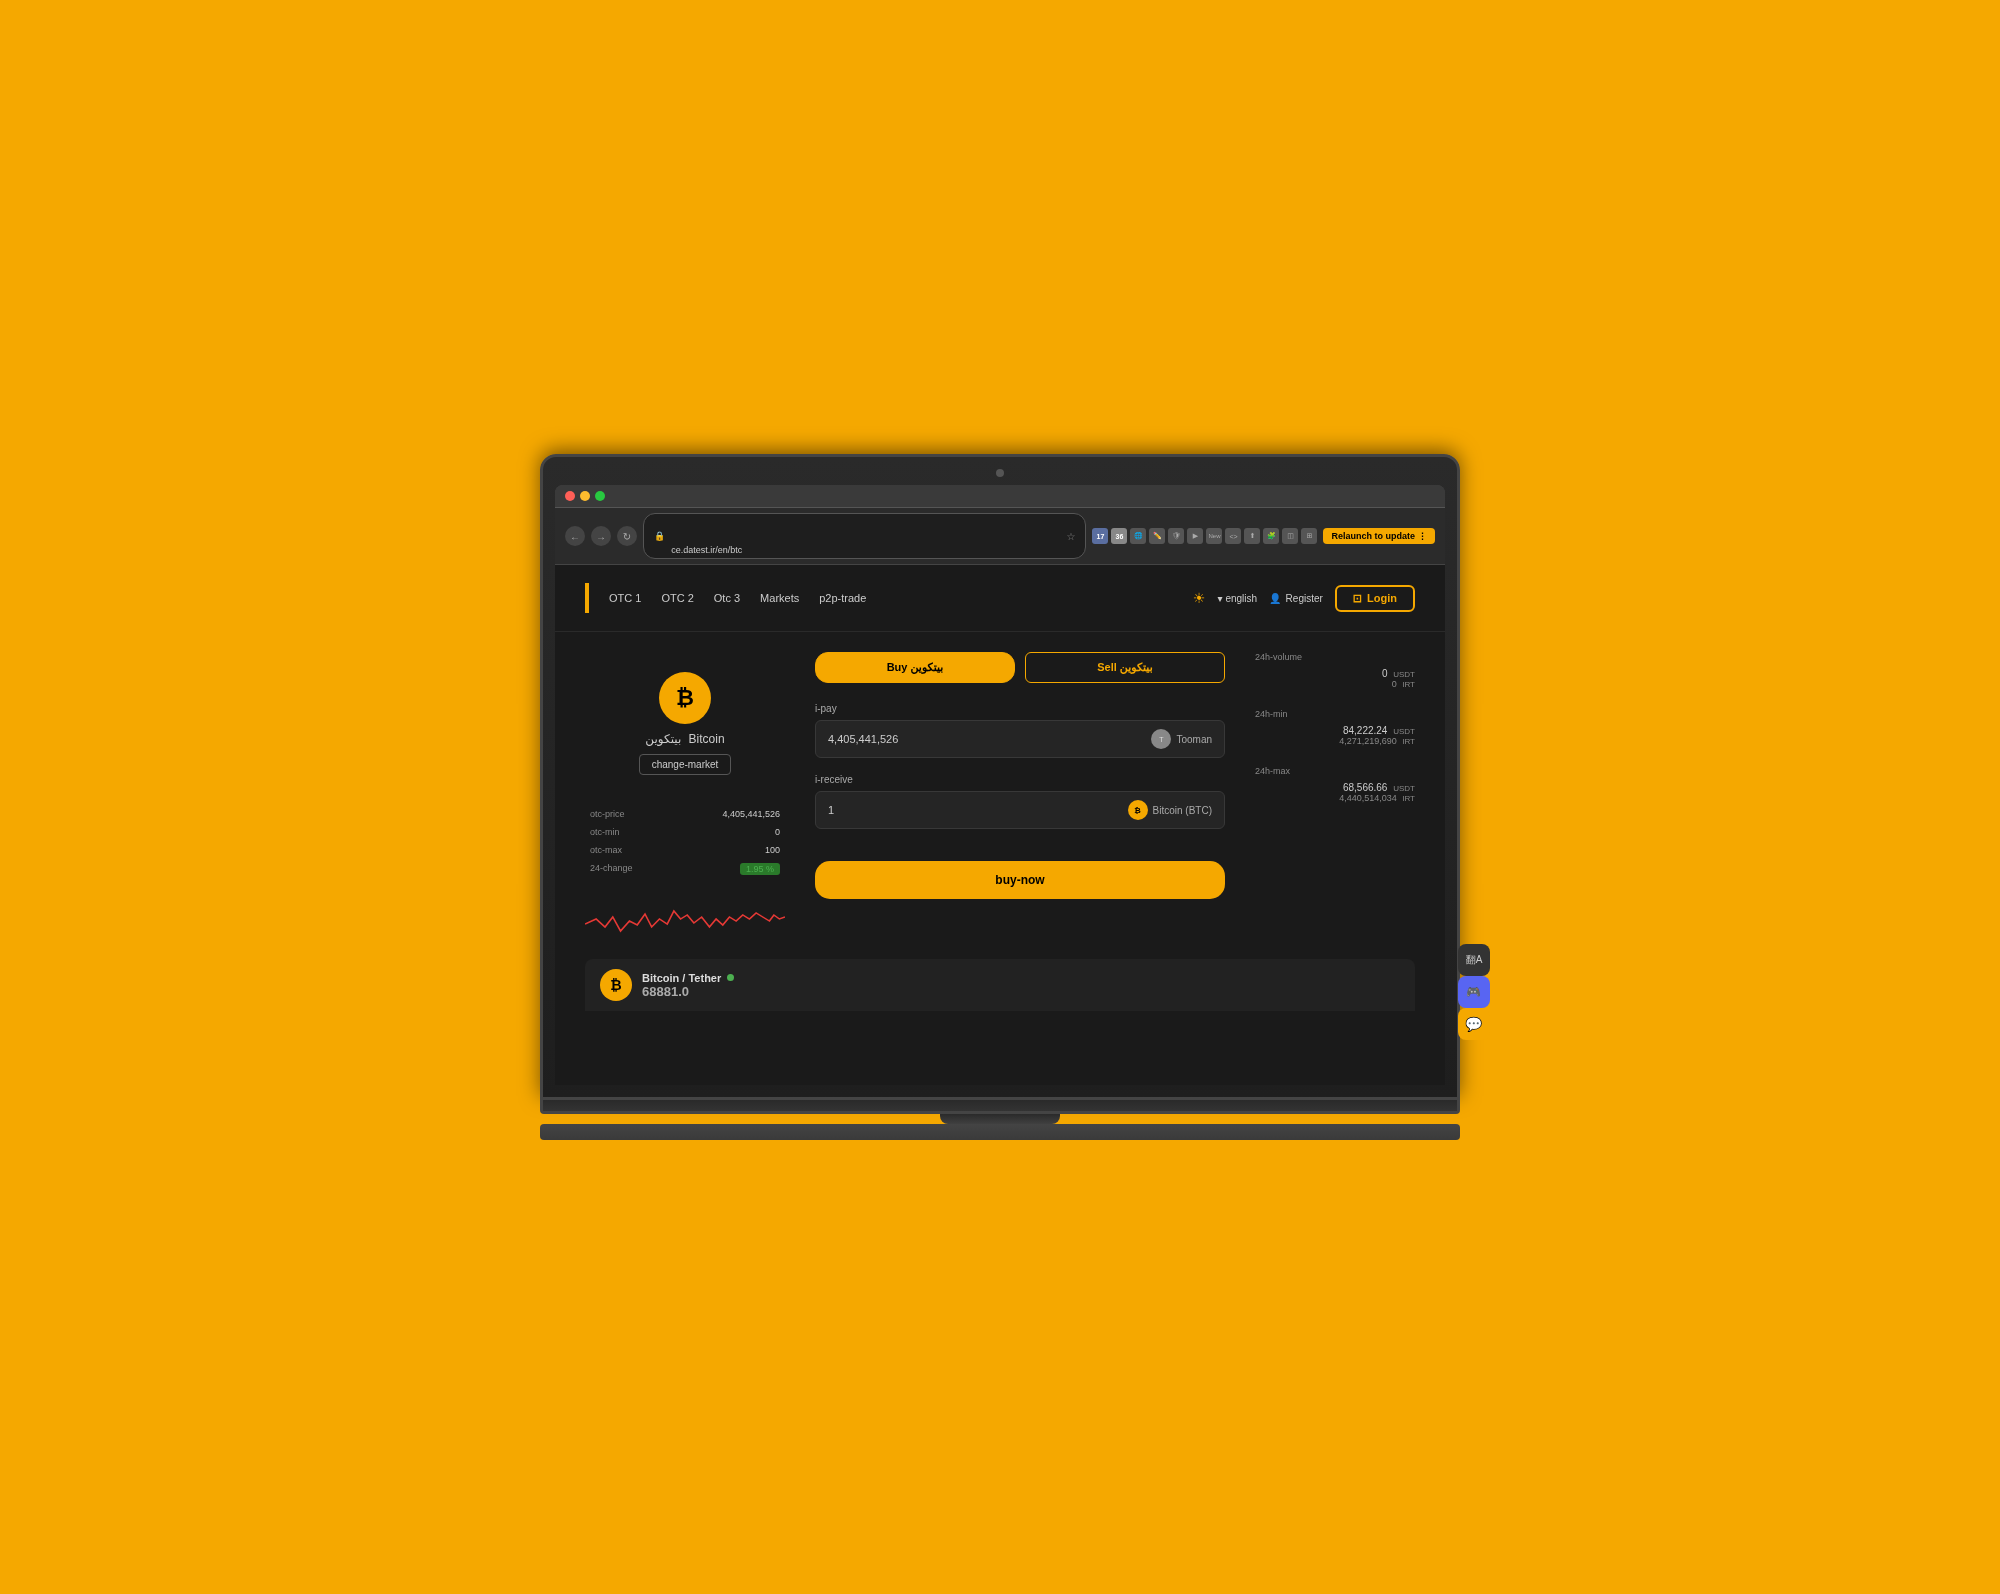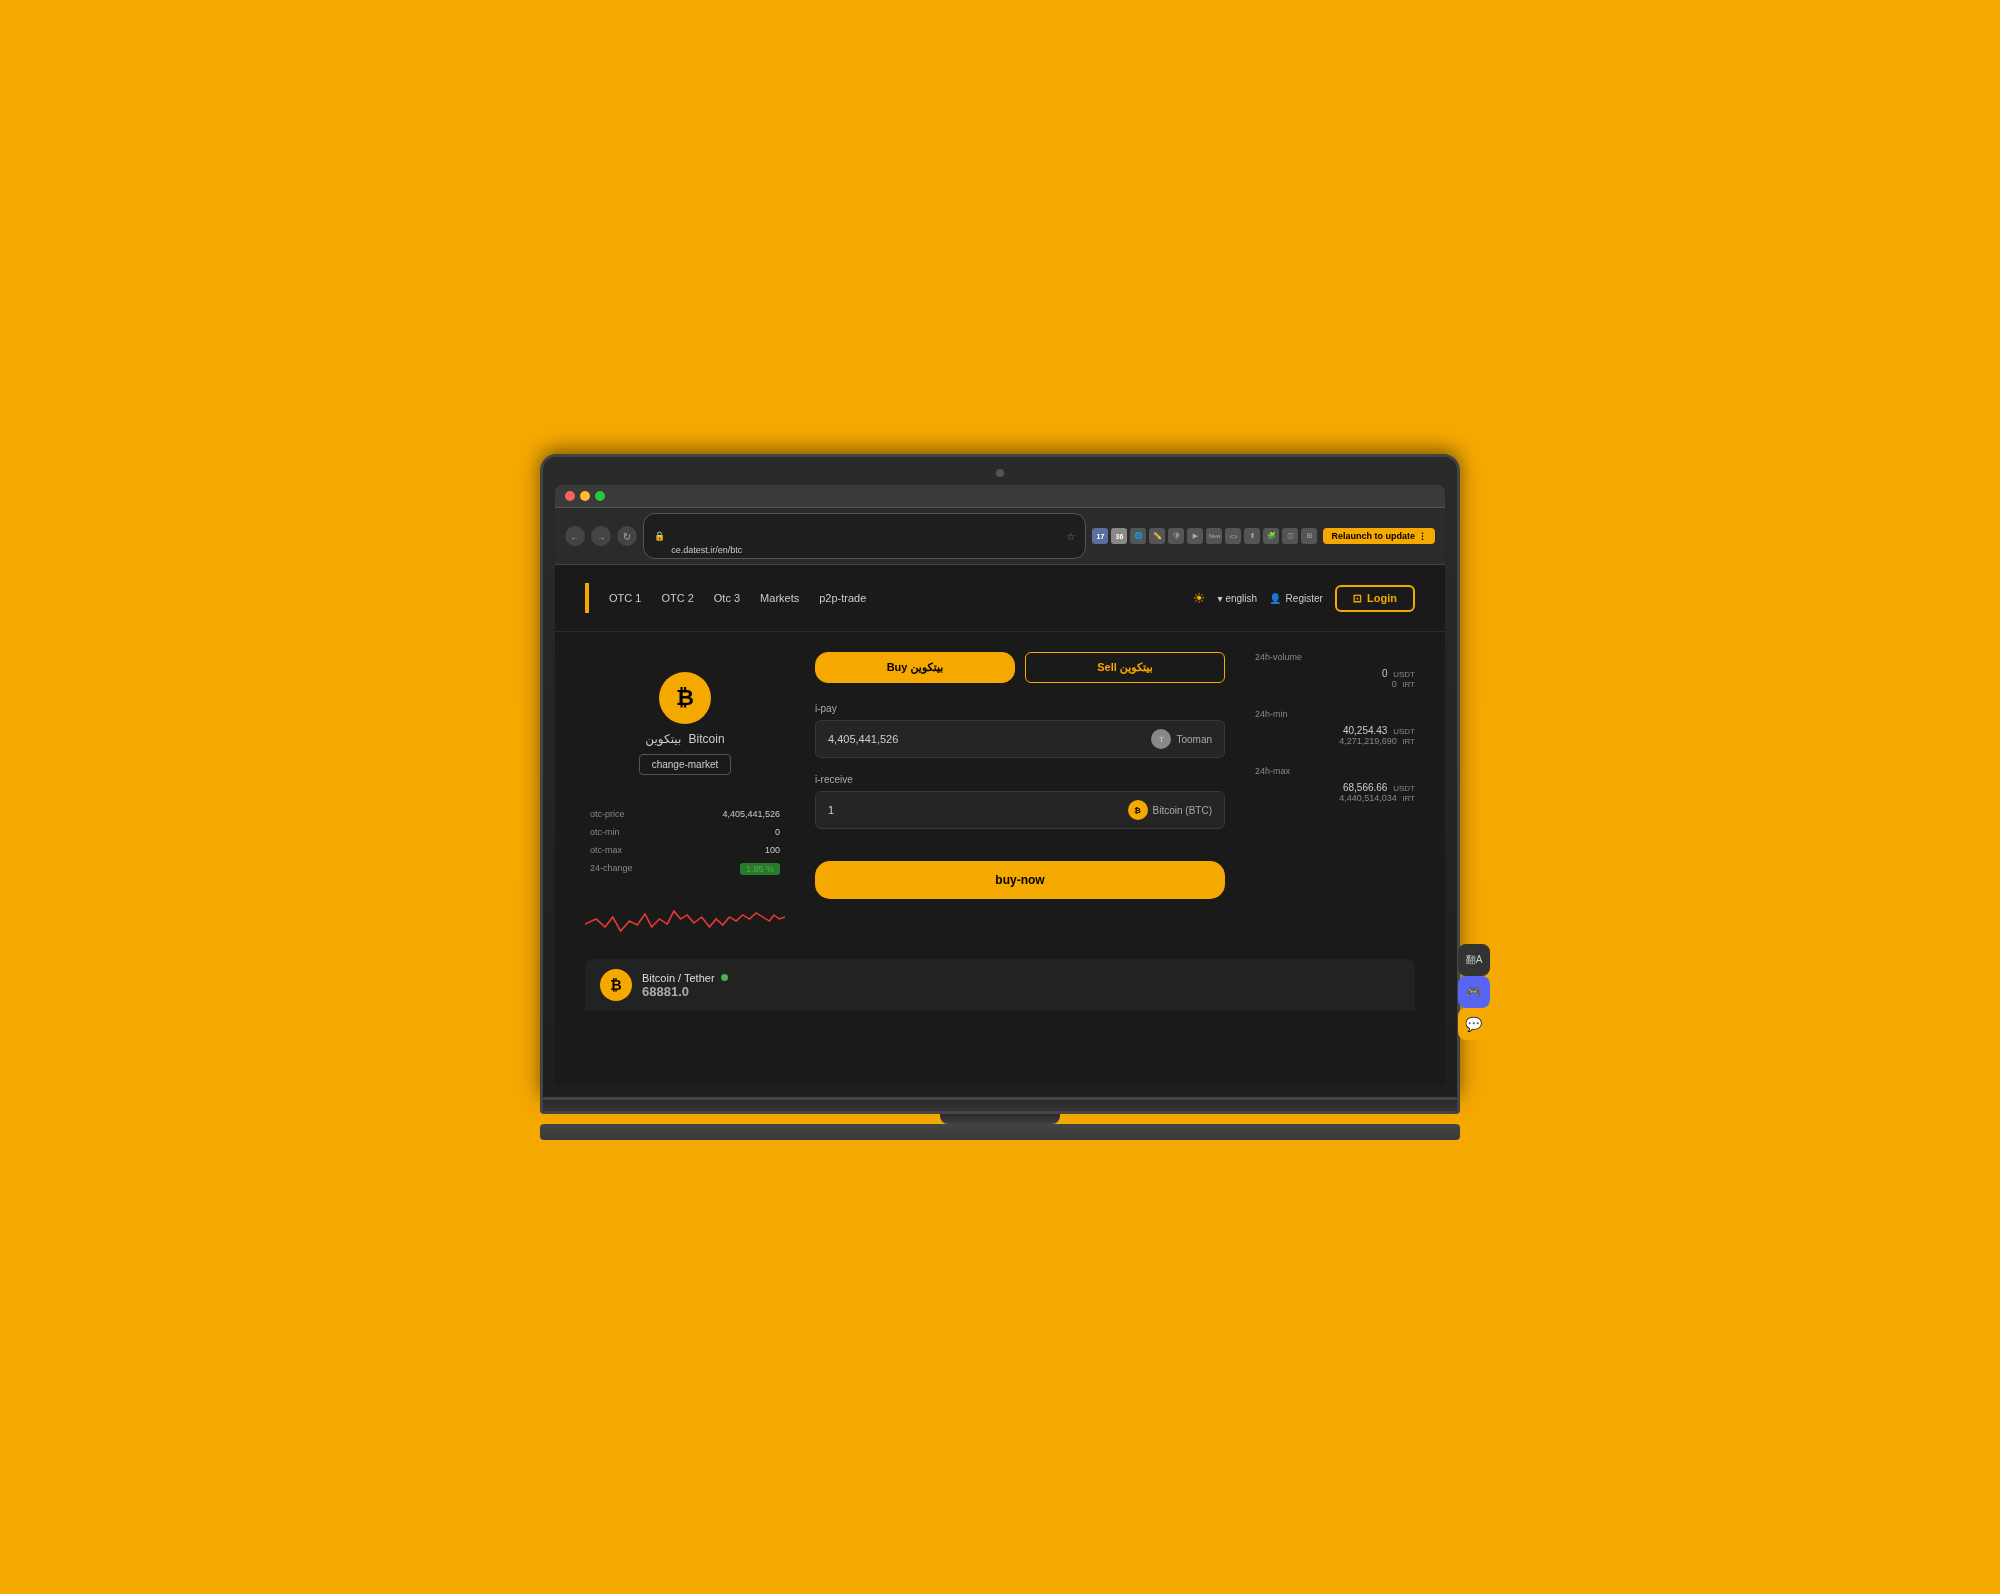--- a/index.html
+++ b/index.html
@@ -446,21 +446,21 @@
       font-size: 14px;
       font-weight: bold;
       color: #000;
     }
 
     .ticker-info { flex: 1; }
 
     .ticker-pair {
       color: #ddd;
       font-size: 11px;
-      font-weight: 400;
+      font-weight: 700;
       display: flex; align-items: center; gap: 6px;
     }
 
     .ticker-dot {
       width: 7px; height: 7px;
       background: #4caf50;
       border-radius: 50%;
     }
 
     .ticker-price {
@@ -709,21 +709,21 @@
                     <span>0</span>
                     <span class="stat-currency">IRT</span>
                   </div>
                 </div>
               </div>
 
               <div class="stat-section">
                 <div class="stat-title">24h-min</div>
                 <div class="stat-big">
                   <div class="stat-usdt">
-                    <span>40,254.43</span>
+                    <span>84,222.24</span>
                     <span class="stat-currency">USDT</span>
                   </div>
                   <div class="stat-irt">
                     <span>4,271,219,690</span>
                     <span class="stat-currency">IRT</span>
                   </div>
                 </div>
               </div>
 
               <div class="stat-section">

